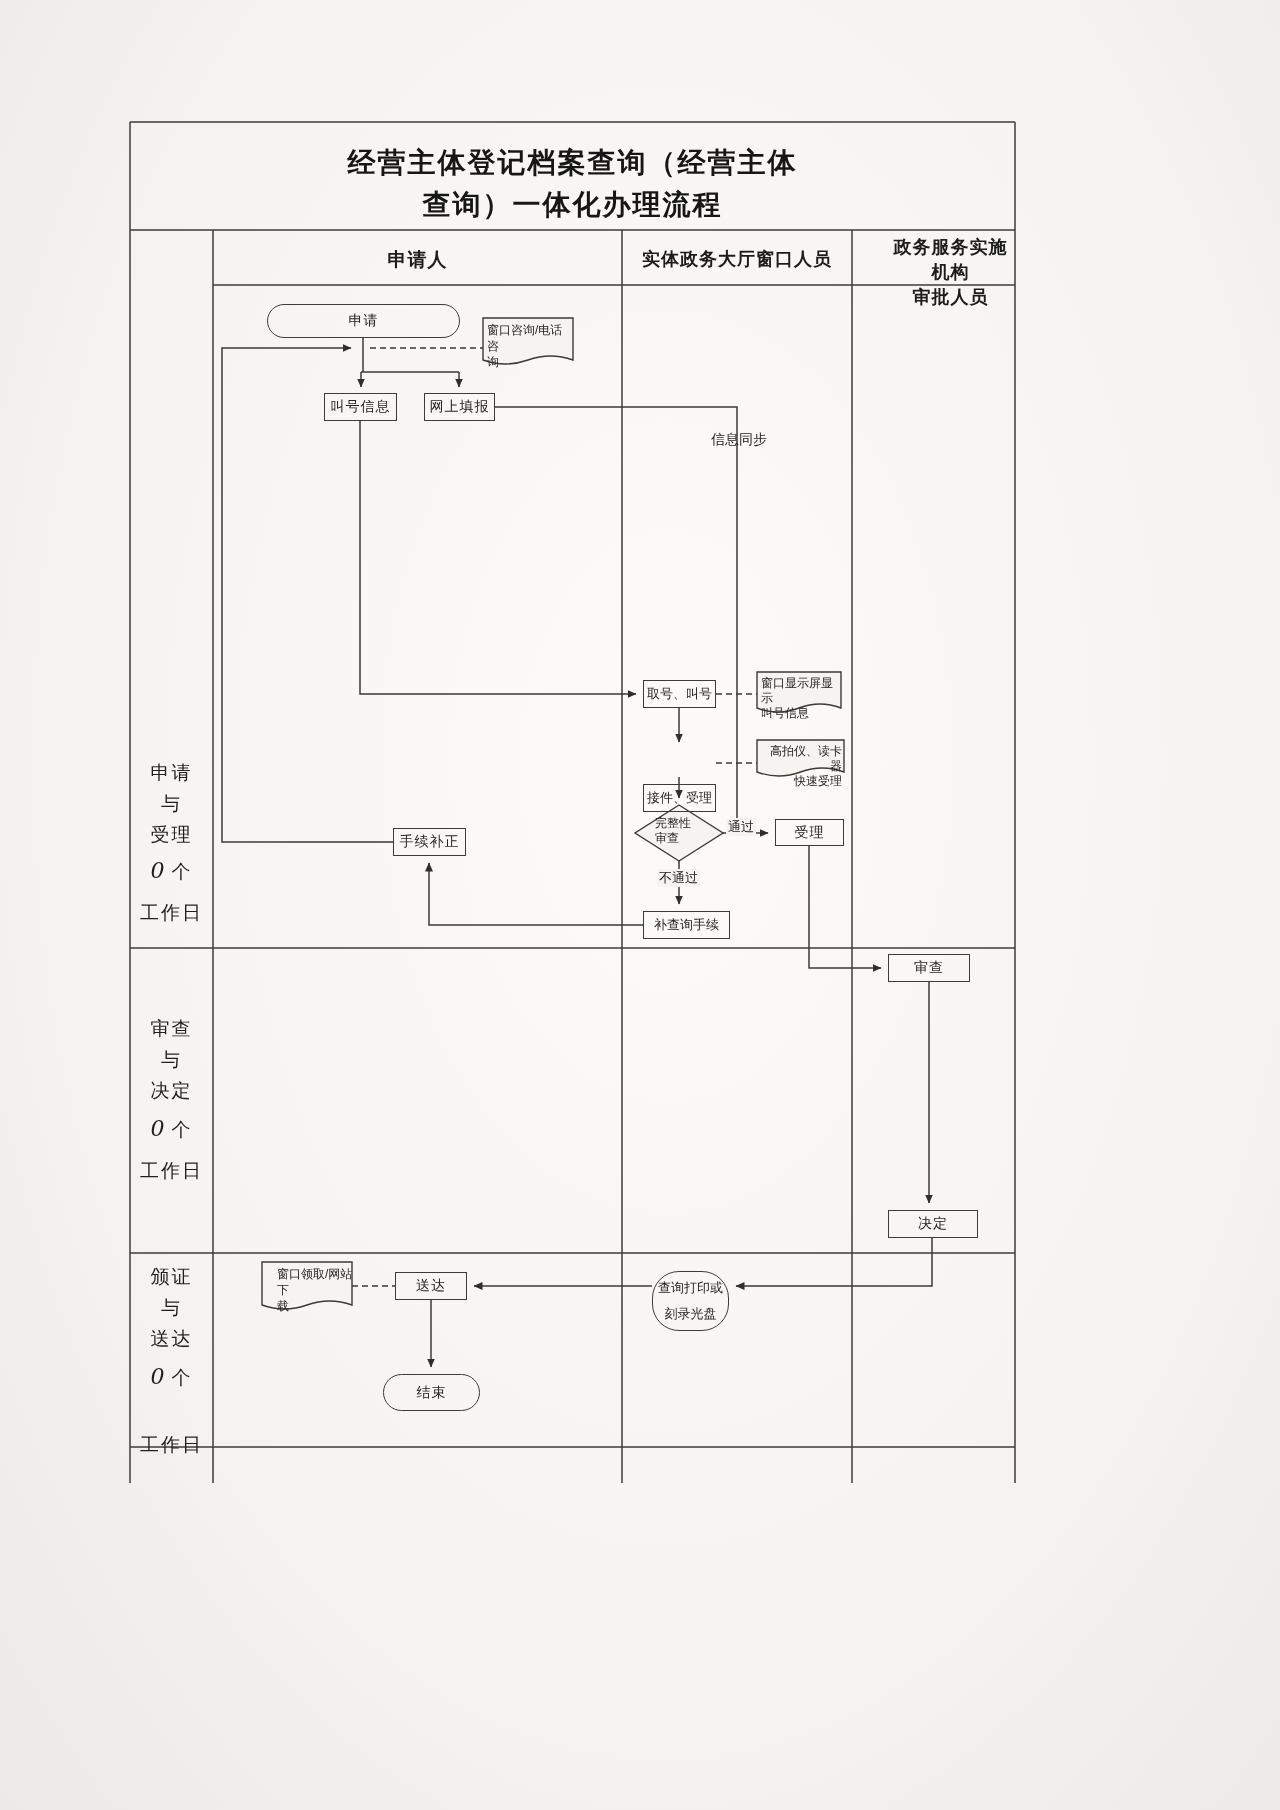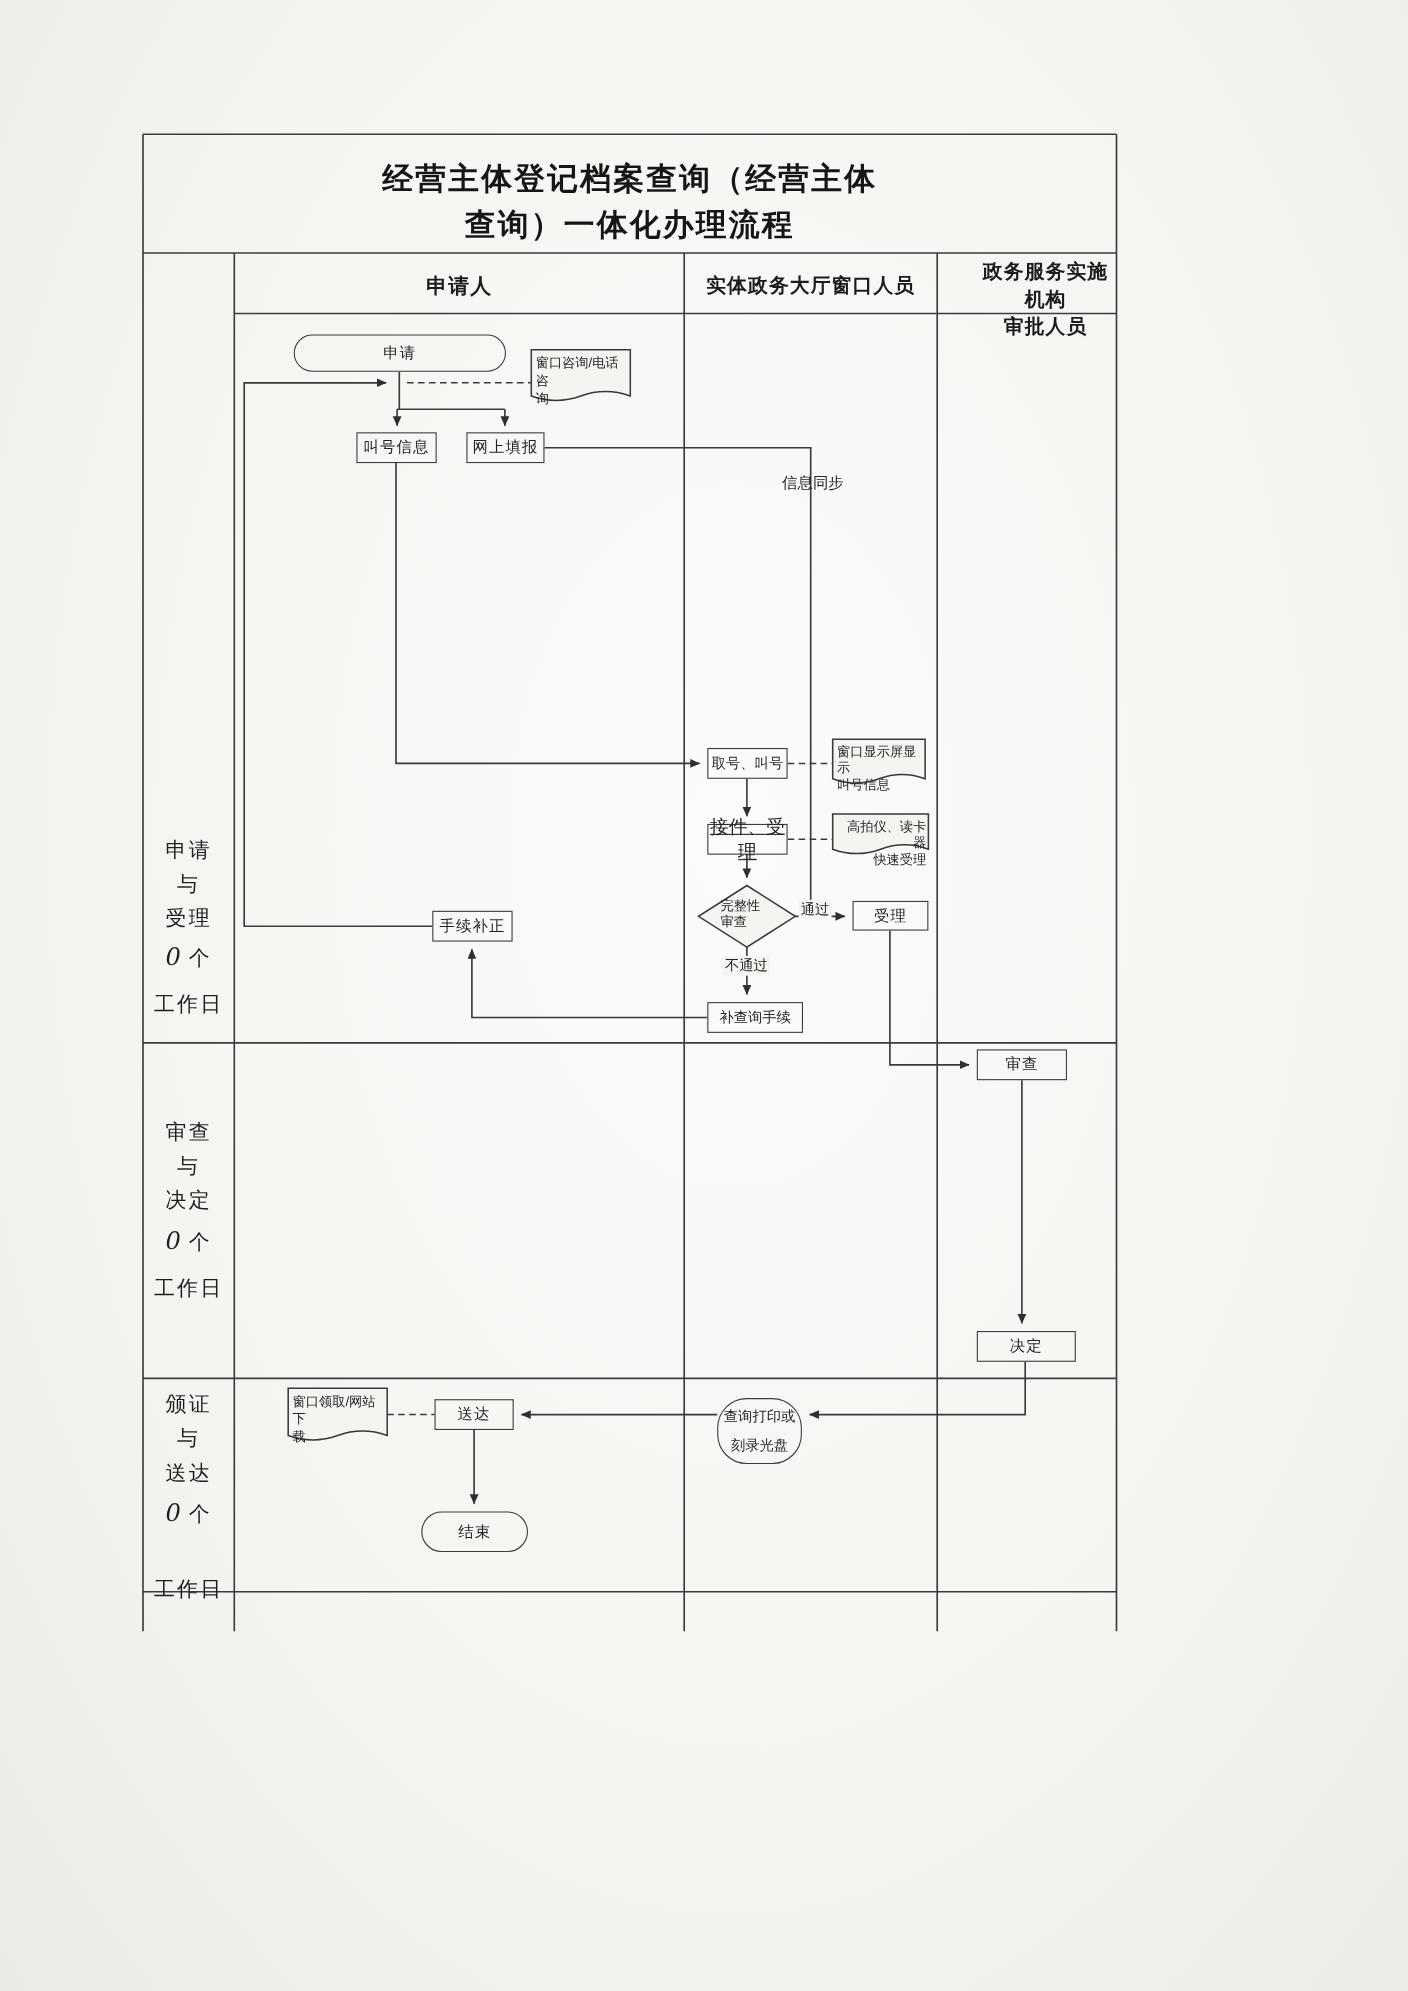--- a/index.html
+++ b/index.html
@@ -106,21 +106,21 @@
   <div class="stage" style="top:1264px;">颁证</div>
   <div class="stage" style="top:1295px;">与</div>
   <div class="stage" style="top:1326px;">送达</div>
   <div class="stage" style="top:1364px;"><span class="zero">0</span><span>个</span></div>
   <div class="stage" style="top:1432px;">工作日</div>
 
   <div class="box pill" style="left:267px; top:304px; width:193px; height:34px;">申请</div>
   <div class="box" style="left:324px; top:393px; width:73px; height:28px;">叫号信息</div>
   <div class="box" style="left:424px; top:393px; width:71px; height:28px;">网上填报</div>
   <div class="box" style="left:643px; top:680px; width:73px; height:28px; font-size:13px; letter-spacing:0;">取号、叫号</div>
-  <div class="box" style="left:643px; top:749px; width:73px; height:28px; font-size:17px; letter-spacing:0;text-decoration:underline;">接件、受理</div>
+  <div class="box" style="left:643px; top:784px; width:73px; height:28px; font-size:13px; letter-spacing:0;">接件、受理</div>
   <div class="box" style="left:775px; top:819px; width:69px; height:27px;">受理</div>
   <div class="box" style="left:643px; top:911px; width:87px; height:28px; font-size:13px; letter-spacing:0;">补查询手续</div>
   <div class="box" style="left:393px; top:828px; width:73px; height:28px;">手续补正</div>
   <div class="box" style="left:888px; top:954px; width:82px; height:28px;">审查</div>
   <div class="box" style="left:888px; top:1210px; width:90px; height:28px;">决定</div>
   <div class="box multi" style="left:652px; top:1271px; width:77px; height:60px; font-size:13px; letter-spacing:0; line-height:26px;">
     <div>查询打印或</div>
     <div>刻录光盘</div>
   </div>
   <div class="box" style="left:395px; top:1272px; width:72px; height:28px;">送达</div>
@@ -136,21 +136,21 @@
     <div>询</div>
   </div>
   <div class="doc-txt" style="left:761px; top:676px; width:78px; line-height:15px;">
     <div>窗口显示屏显示</div>
     <div>叫号信息</div>
   </div>
   <div class="doc-txt" style="left:760px; top:744px; width:82px; line-height:15px; text-align:right;">
     <div>高拍仪、读卡器</div>
     <div>快速受理</div>
   </div>
-  <div class="doc-txt" style="left:266px; top:1266px; width:84px;">
+  <div class="doc-txt" style="left:277px; top:1266px; width:84px;">
     <div>窗口领取/网站下</div>
     <div>载</div>
   </div>
 
   <div class="lbl" style="left:711px; top:431px; font-size:14px;">信息同步</div>
   <div class="lbl masked" style="left:726px; top:818px; font-size:13px;">通过</div>
   <div class="lbl masked" style="left:657px; top:869px; font-size:13px;">不通过</div>
 
 
 </div>

